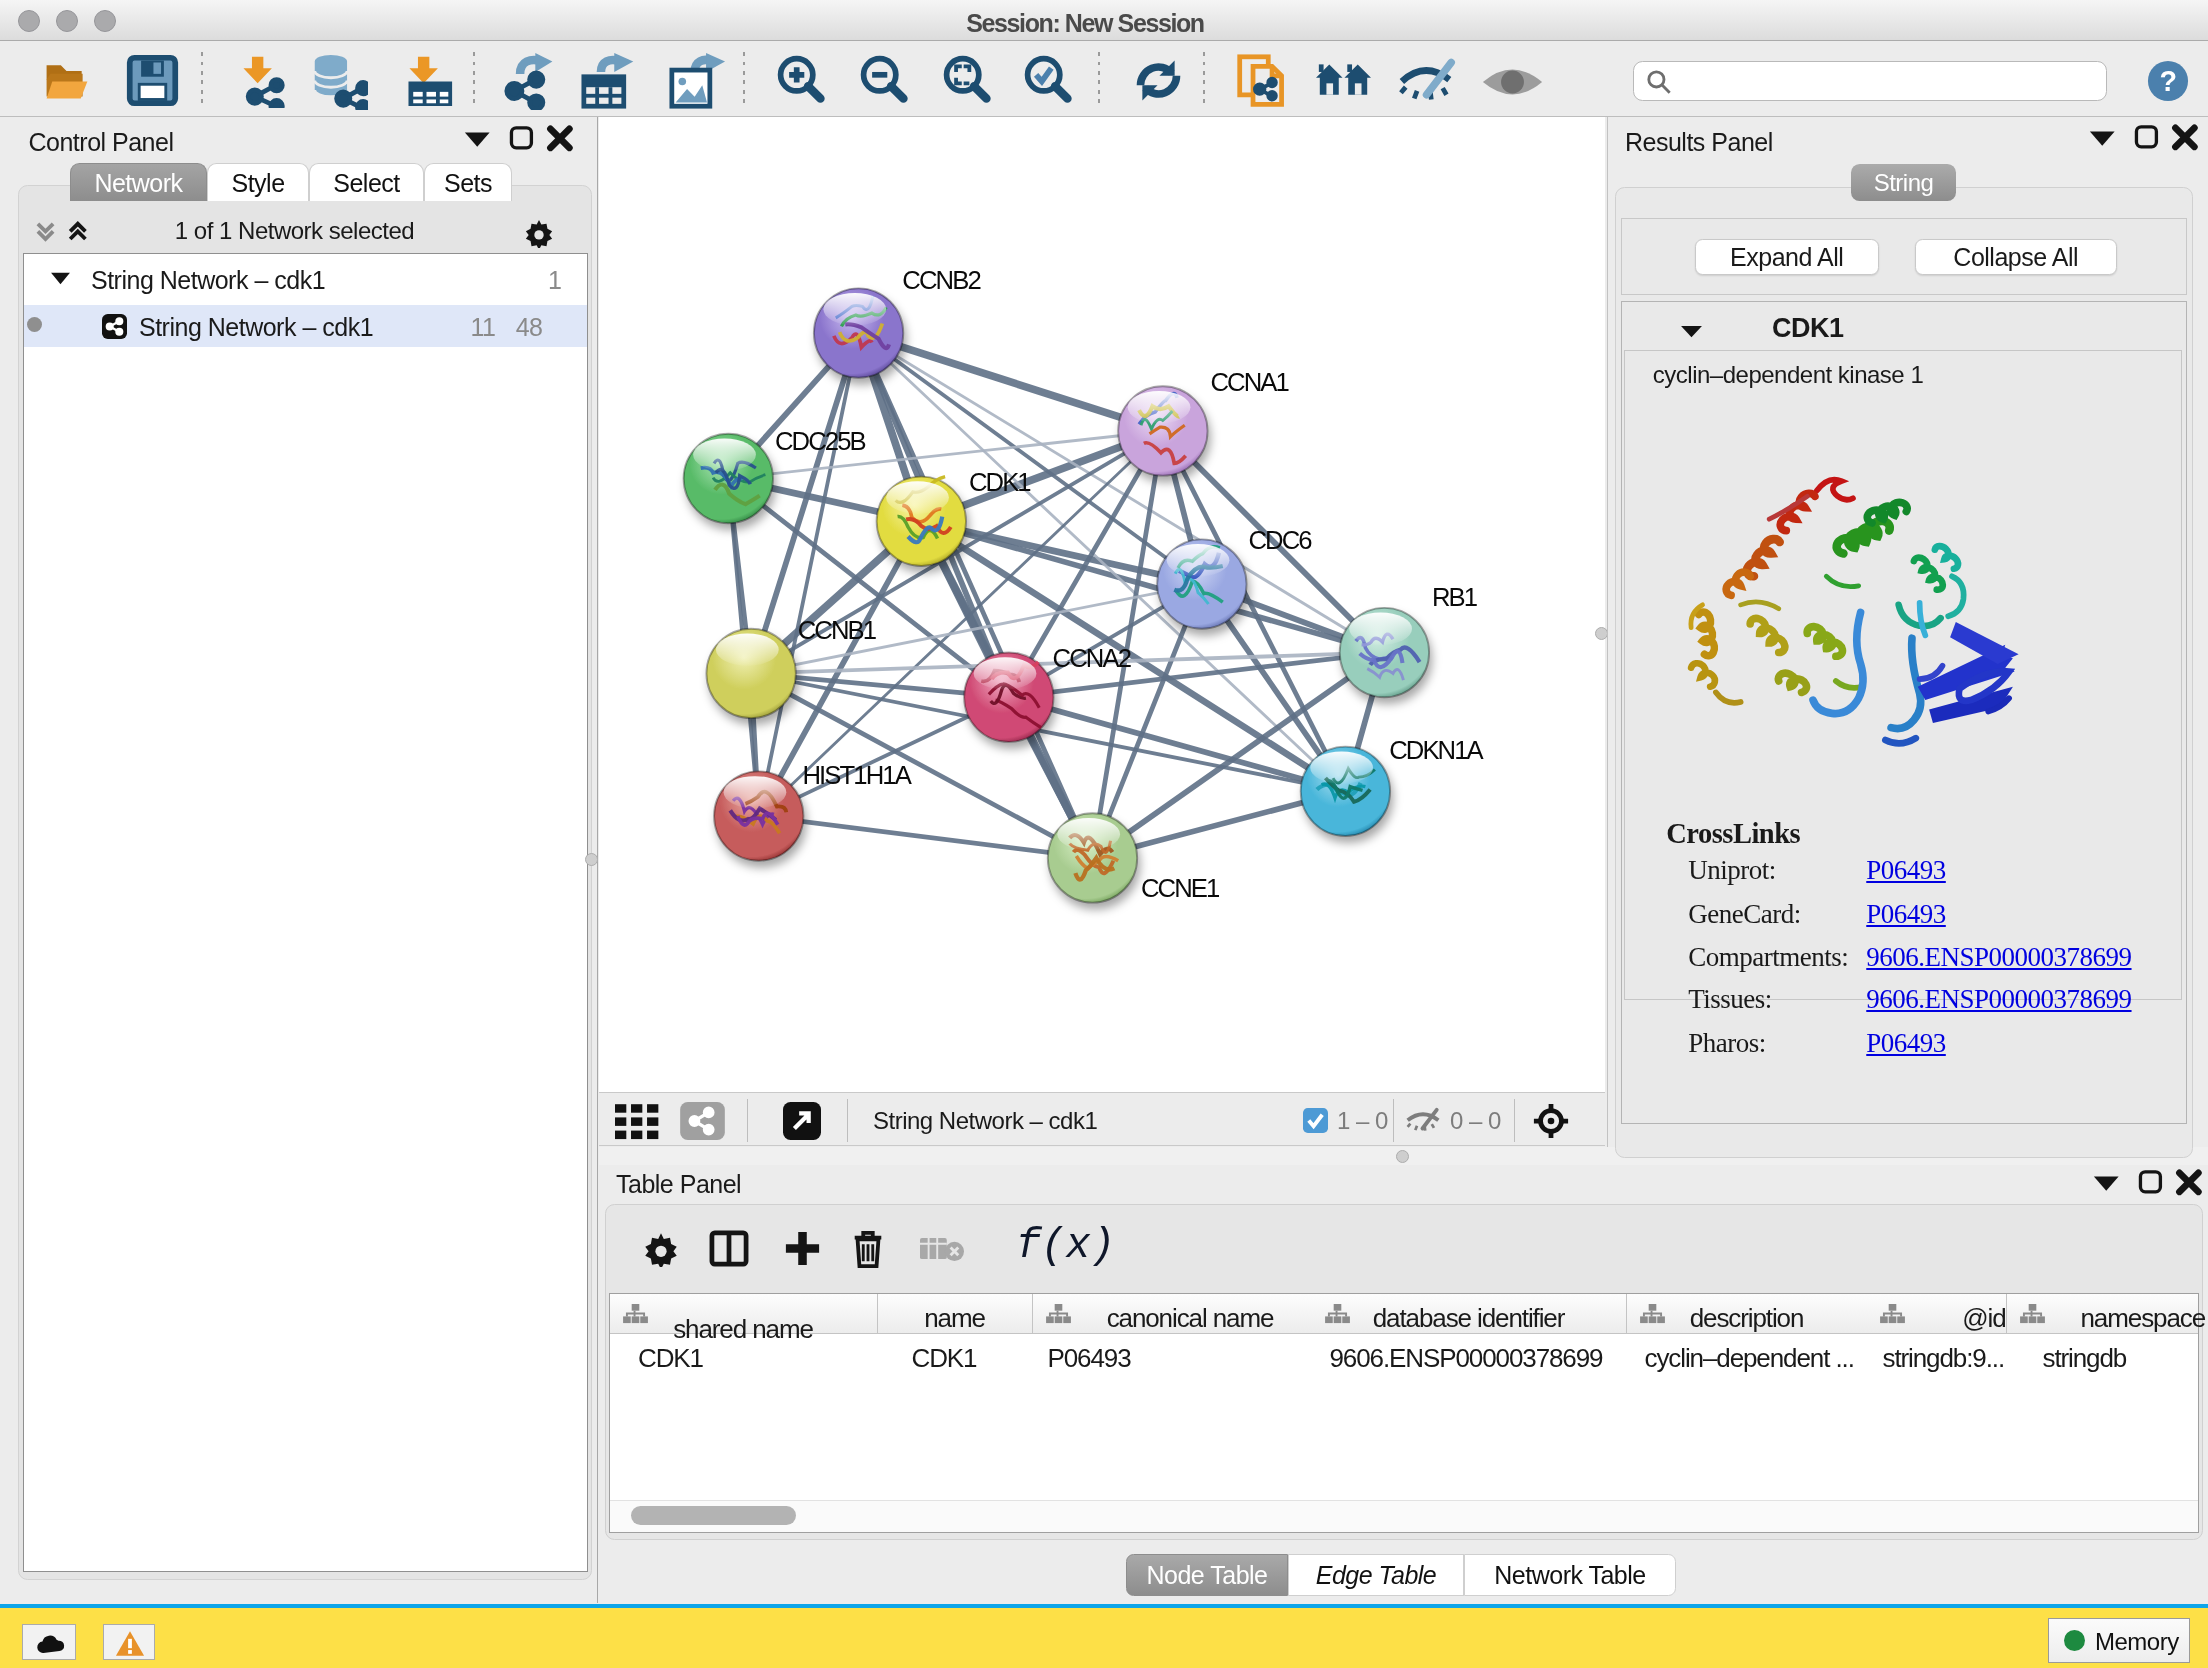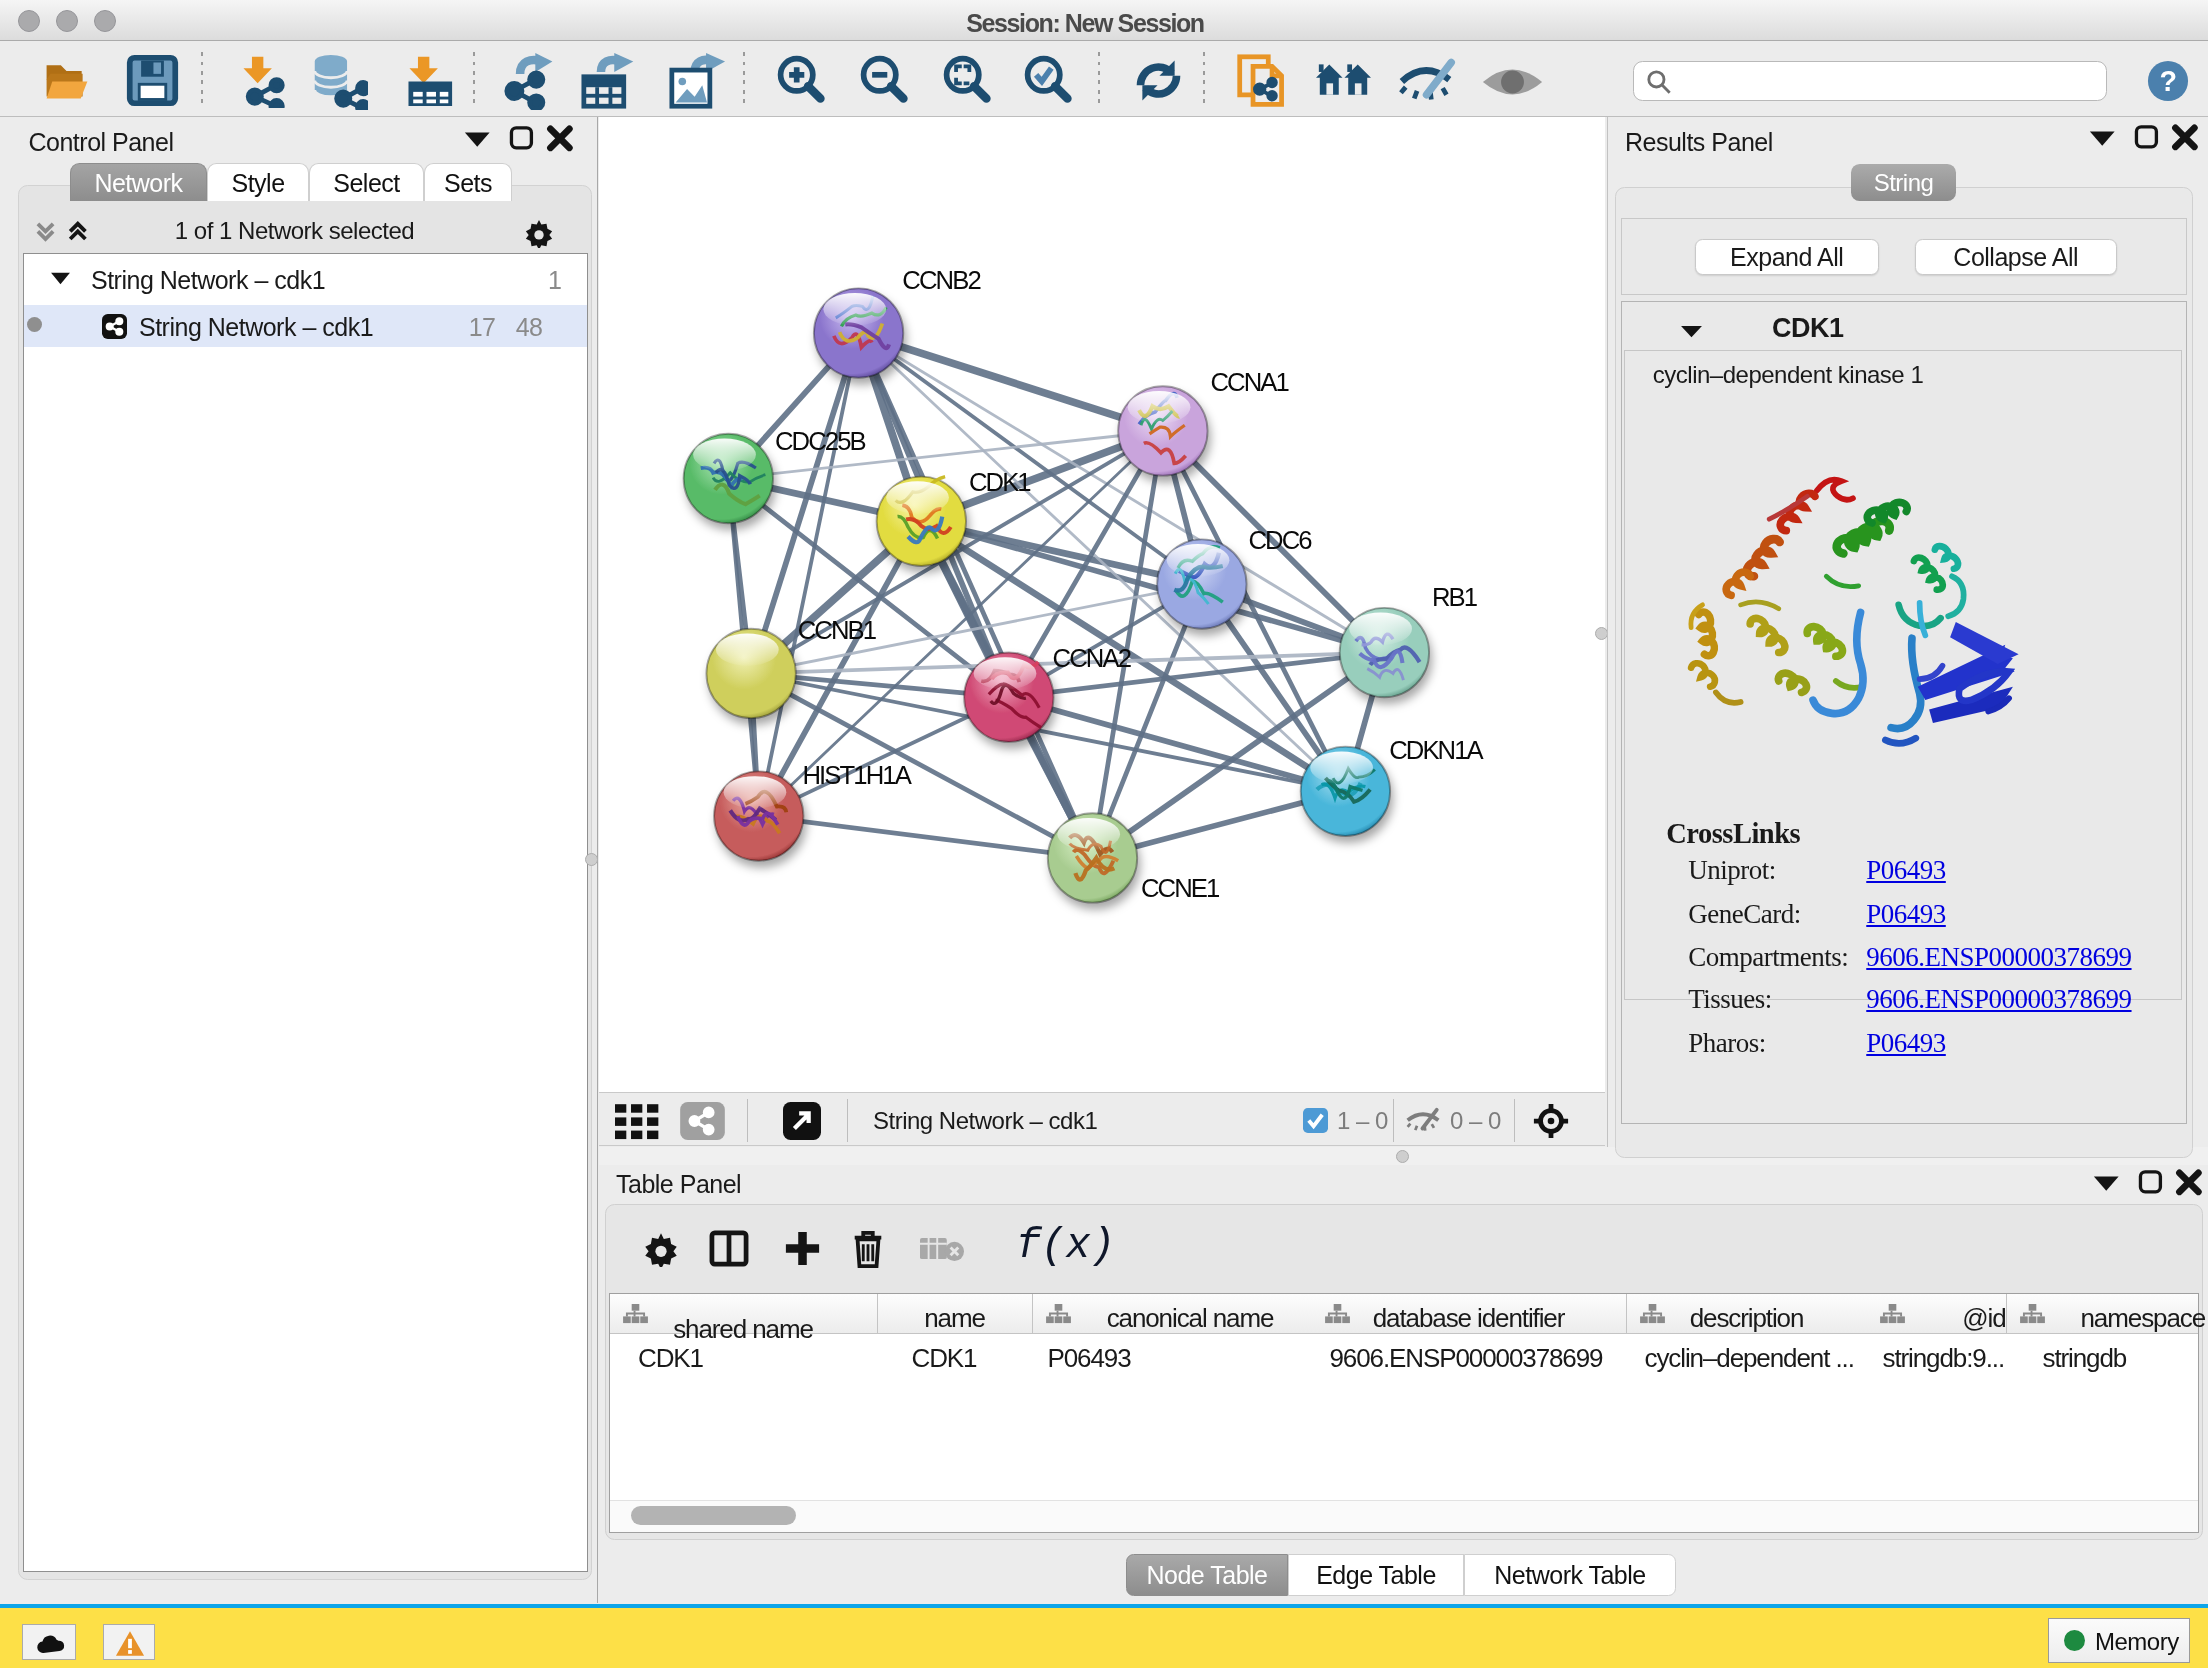--- a/index.html
+++ b/index.html
@@ -246,21 +246,21 @@
       <svg class="abs" style="left:78px; top:8.6px" width="25" height="25" viewBox="0 0 26 26">
         <rect width="26" height="26" rx="6" fill="#111"></rect>
         <g stroke="#fff" stroke-width="2.4" fill="#fff">
           <path d="M8 13 L18 7.5 M8 13 L18 18.5" fill="none"></path>
           <circle cx="8" cy="13" r="3"></circle>
             <circle cx="18" cy="7.5" r="3"></circle>
             <circle cx="18" cy="18.5" r="3"></circle>
         </g>
       </svg>
       <span class="abs" style="left:115px; top:7.6px;">String Network – cdk1</span>
-      <span class="abs" style="left:443px; top:7.6px; width:28.5px; text-align:right; color:#8a8a8a;">17</span>
+      <span class="abs" style="left:443px; top:7.6px; width:28.5px; text-align:right; color:#8a8a8a;">11</span>
       <span class="abs" style="left:490px; top:7.6px; width:28.5px; text-align:right; color:#8a8a8a;">48</span>
     </div>
   </div>
 </div>
 
 <div id="netview" class="abs">
   <svg width="1006" height="975" viewBox="0 0 1058 1025" style="position:absolute;left:0;top:0">
 <defs>
 <radialGradient id="gB2" cx="0.42" cy="0.32" r="0.72">
           <stop offset="0" stop-color="#cabcf0"></stop>
@@ -777,21 +777,21 @@
     <div class="td" style="left:438px;">P06493</div>
     <div class="td" style="left:720px;">9606.ENSP00000378699</div>
     <div class="td" style="left:1035px;">cyclin–dependent ...</div>
     <div class="td" style="left:1273px;">stringdb:9...</div>
     <div class="td" style="left:1433px;">stringdb</div>
     <div class="abs" style="left:0; bottom:0; width:100%; height:32px; background:#fafafa; border-top:1px solid #e2e2e2;">
       <div class="abs" style="left:21px; top:4.8px; width:165px; height:19px; border-radius:9.5px; background:#b3b3b3;"></div>
     </div>
   </div>
   <div class="ttab" style="left:527px; top:389px; width:162px; background:linear-gradient(#a9a9a9,#8d8d8d); color:#fff; border-color:#8d8d8d; border-radius:7.6px 0 0 7.6px;">Node Table</div>
-  <div class="ttab" style="left:689px; top:389px; width:176px;">Edge Table</div>
+  <div class="ttab" style="left:689px; top:389px; width:176px;font-style:italic;">Edge Table</div>
   <div class="ttab" style="left:865px; top:389px; width:212px; border-radius:0 7.6px 7.6px 0;">Network Table</div>
 </div>
 
 <div id="statusbar" class="abs">
   <div class="sbtn" style="left:22px; width:54px;">
     <svg class="abs" style="left:10.5px; top:6.7px" width="32" height="23" viewBox="0 0 34 24">
       <path d="M10 22 a6 6 0 0 1 -1 -12 a8 8 0 0 1 15 -2 a6 6 0 0 1 2 1 a5.5 5.5 0 0 1 1 11 z" fill="#111"></path>
     </svg>
   </div>
   <div class="sbtn" style="left:103px; width:52px;">

